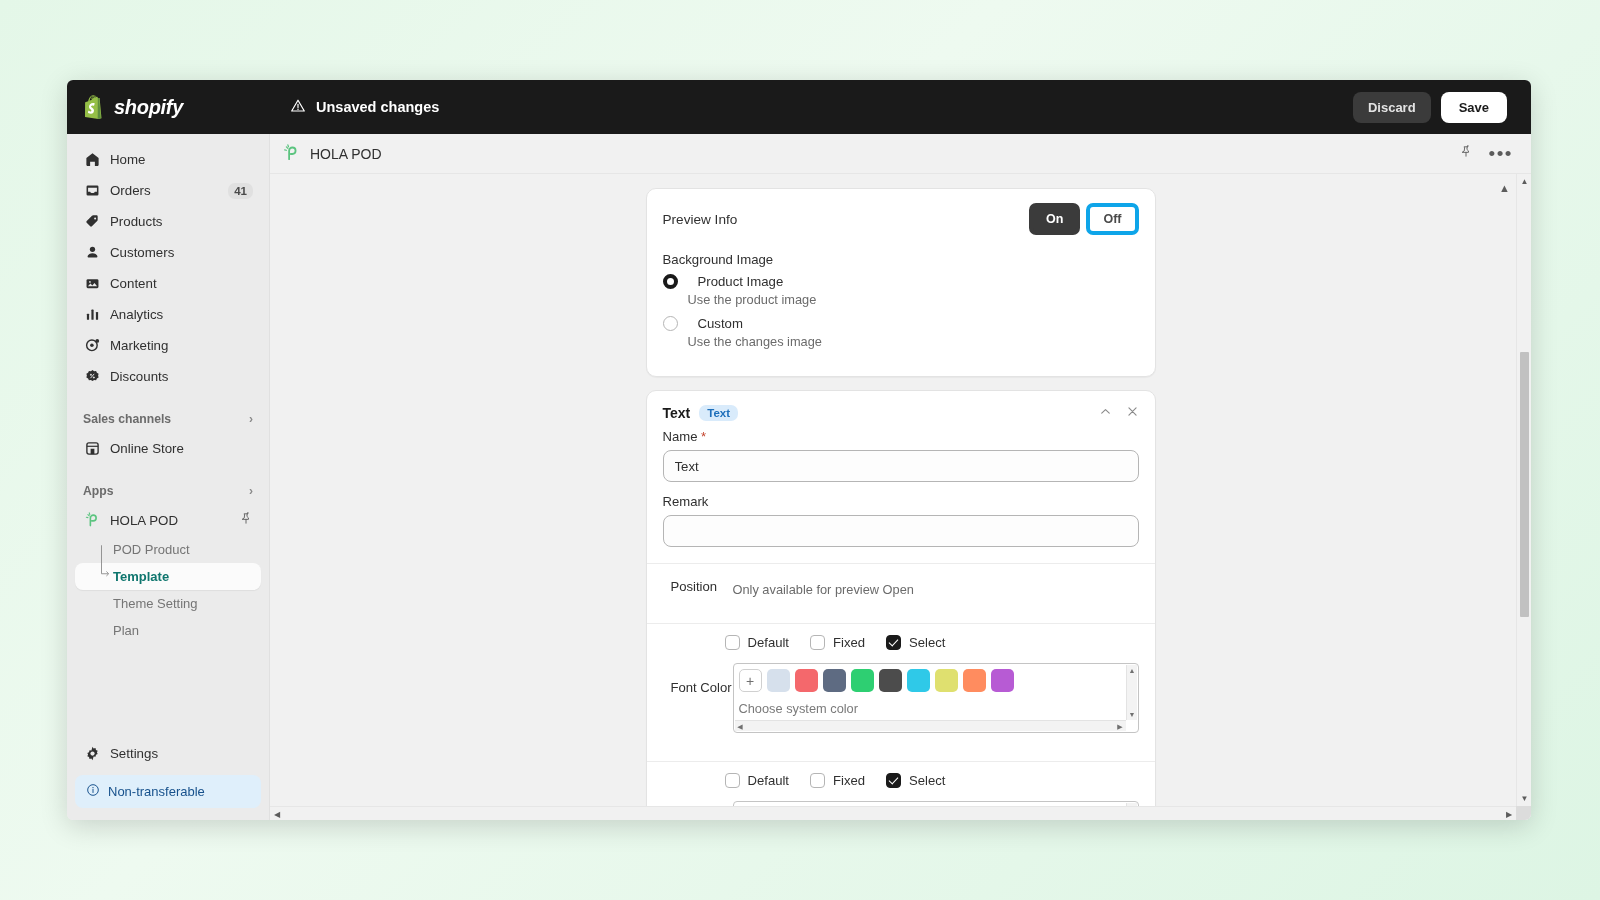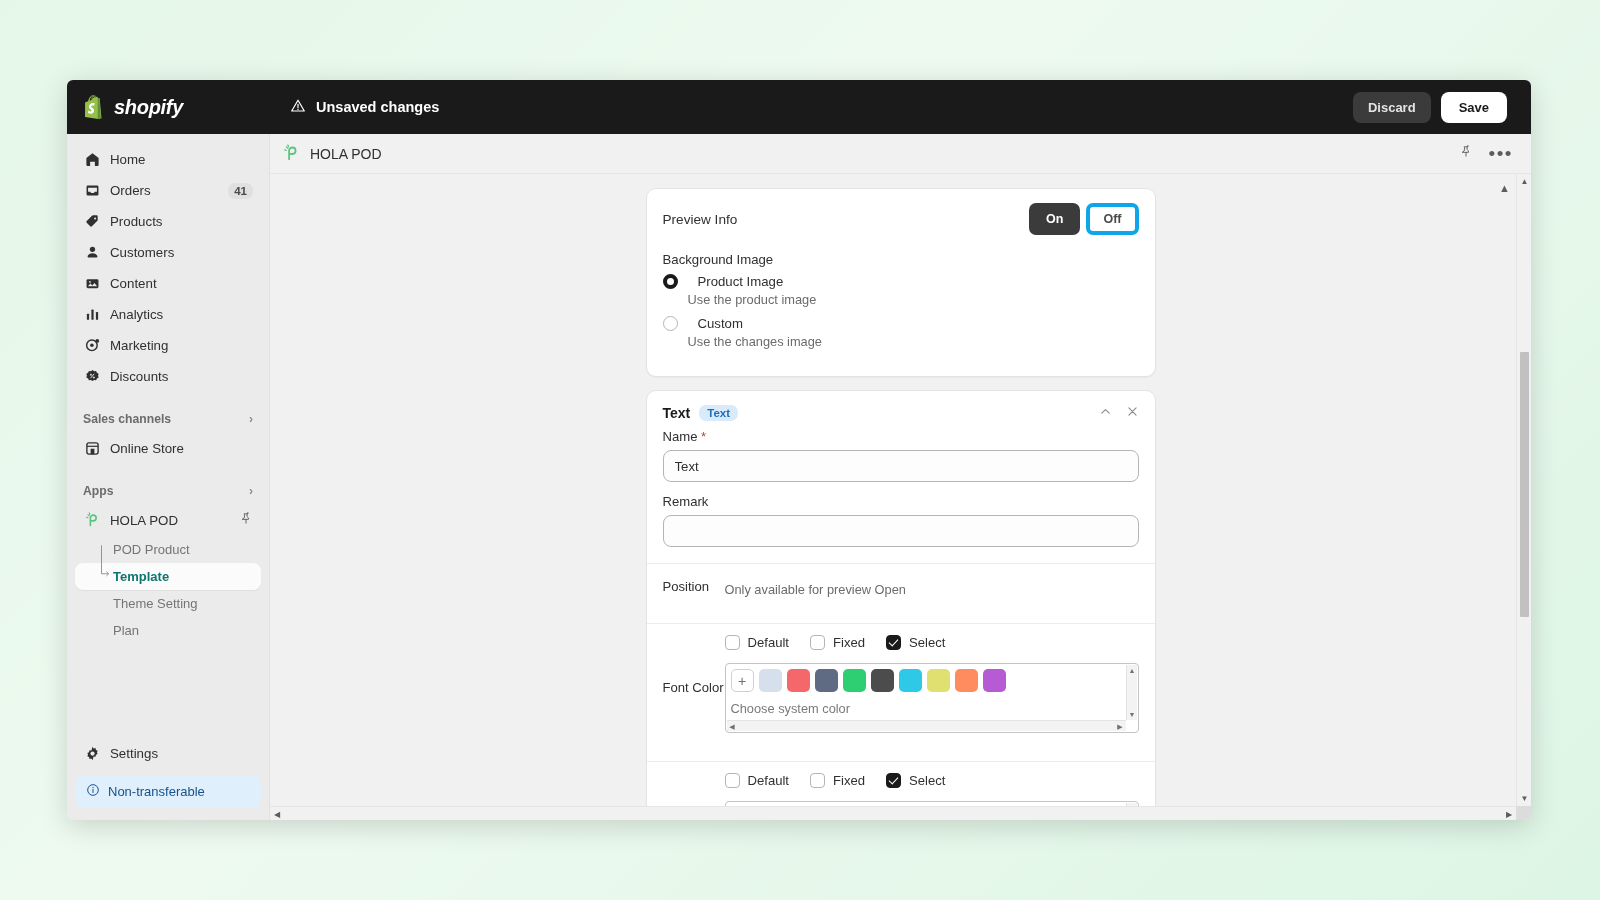--- a/index.html
+++ b/index.html
@@ -198,21 +198,21 @@
     border: 1px solid #b5b5b5; border-radius: 8px;
     background: #fdfdfd; padding: 0 11px;
     font-size: 13.2px; color: #303030; font-family: inherit;
     outline: none;
   }
   .inp::placeholder { color: #9a9a9a; }
   .gap { height: 12px; }
 
   .divider { height: 1px; background: #ececec; margin: 16px 0 0 0; }
 
-  .prop-row { display: flex; padding: 12px 16px 10px 16px; }
+  .prop-row { display: flex; padding: 12px 16px 10px 8px; margin-left: 16px; }
   .prop-label {
     width: 62px; flex: 0 0 62px;
     font-size: 13.1px; color: #303030; padding-top: 3px;
   }
   .prop-body { flex: 1; min-width: 0; }
   .cb-row { display: flex; align-items: center; gap: 24px; }
   .cb-wrap { display: flex; align-items: center; gap: 8px; cursor: pointer; }
   .cb {
     width: 15px; height: 15px; border-radius: 4px;
     border: 1.5px solid #b5b5b5; background: #fff;

